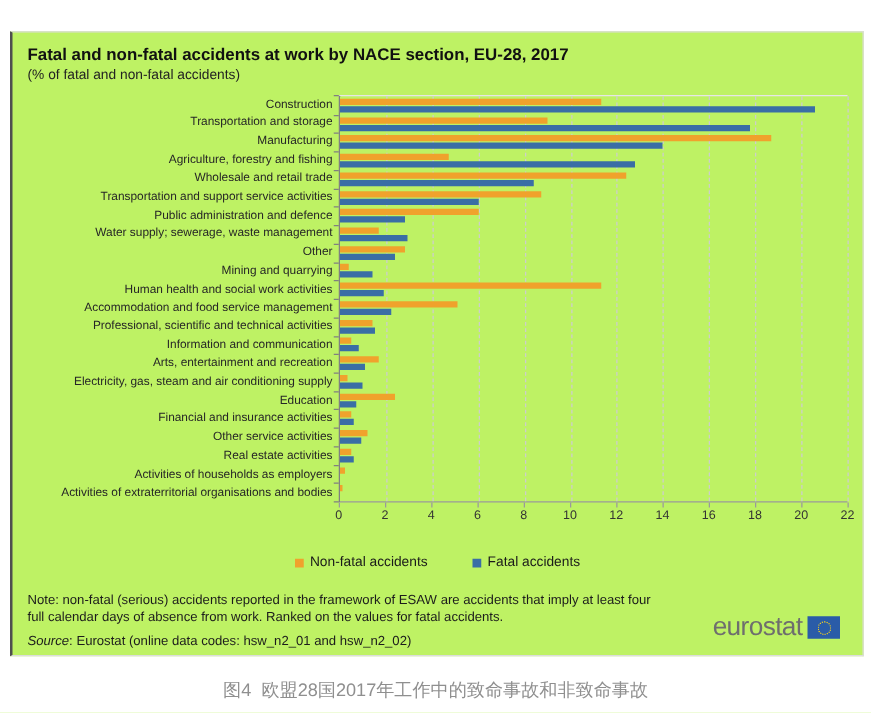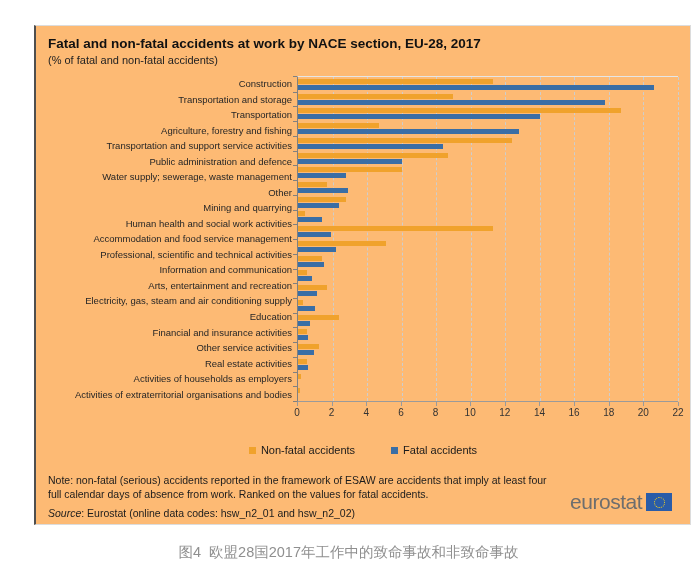--- a/index.html
+++ b/index.html
@@ -3,23 +3,23 @@
 <meta charset="utf-8">
 <style>
   html,body{margin:0;padding:0;background:#ffffff;}
   body{
     width:697px;height:570px;position:relative;overflow:hidden;
     font-family:"Liberation Sans","DejaVu Sans",sans-serif;
     -webkit-font-smoothing:antialiased;
   }
   .figure{
     position:absolute;left:8px;top:25px;right:6px;bottom:45px;
-    background:#fdba74;
+    background:#bef264;
     border:1px solid #dcdcdc;border-left:2px solid #4f4f4f;
-    padding:8px 12px;box-sizing:border-box;margin-left:26px;
+    padding:8px 12px;box-sizing:border-box;
   }
   .title{font-size:13.5px;font-weight:bold;color:#111;margin-top:2px;}
   .subtitle{font-size:11px;color:#222;margin-top:3px;}
   .plot{display:flex;margin-top:10px;height:326px;}
   .labels{width:249px;display:flex;flex-direction:column;box-sizing:border-box;}
   .label{
     flex:1 1 0;font-size:9.5px;color:#262626;line-height:1;
     display:flex;align-items:center;justify-content:flex-end;
     padding-right:5px;white-space:nowrap;
   }
@@ -61,22 +61,23 @@
 <body>
 
 <div class="figure">
   <div class="title">Fatal and non-fatal accidents at work by NACE section, EU-28, 2017</div>
   <div class="subtitle">(% of fatal and non-fatal accidents)</div>
 
   <div class="plot">
     <div class="labels" id="labels">
         <div class="label">Construction</div>
         <div class="label">Transportation and storage</div>
-        <div class="label">Transportation</div>
+        <div class="label">Manufacturing</div>
         <div class="label">Agriculture, forestry and fishing</div>
+        <div class="label">Wholesale and retail trade</div>
         <div class="label">Transportation and support service activities</div>
         <div class="label">Public administration and defence</div>
         <div class="label">Water supply; sewerage, waste management</div>
         <div class="label">Other</div>
         <div class="label">Mining and quarrying</div>
         <div class="label">Human health and social work activities</div>
         <div class="label">Accommodation and food service management</div>
         <div class="label">Professional, scientific and technical activities</div>
         <div class="label">Information and communication</div>
         <div class="label">Arts, entertainment and recreation</div>

